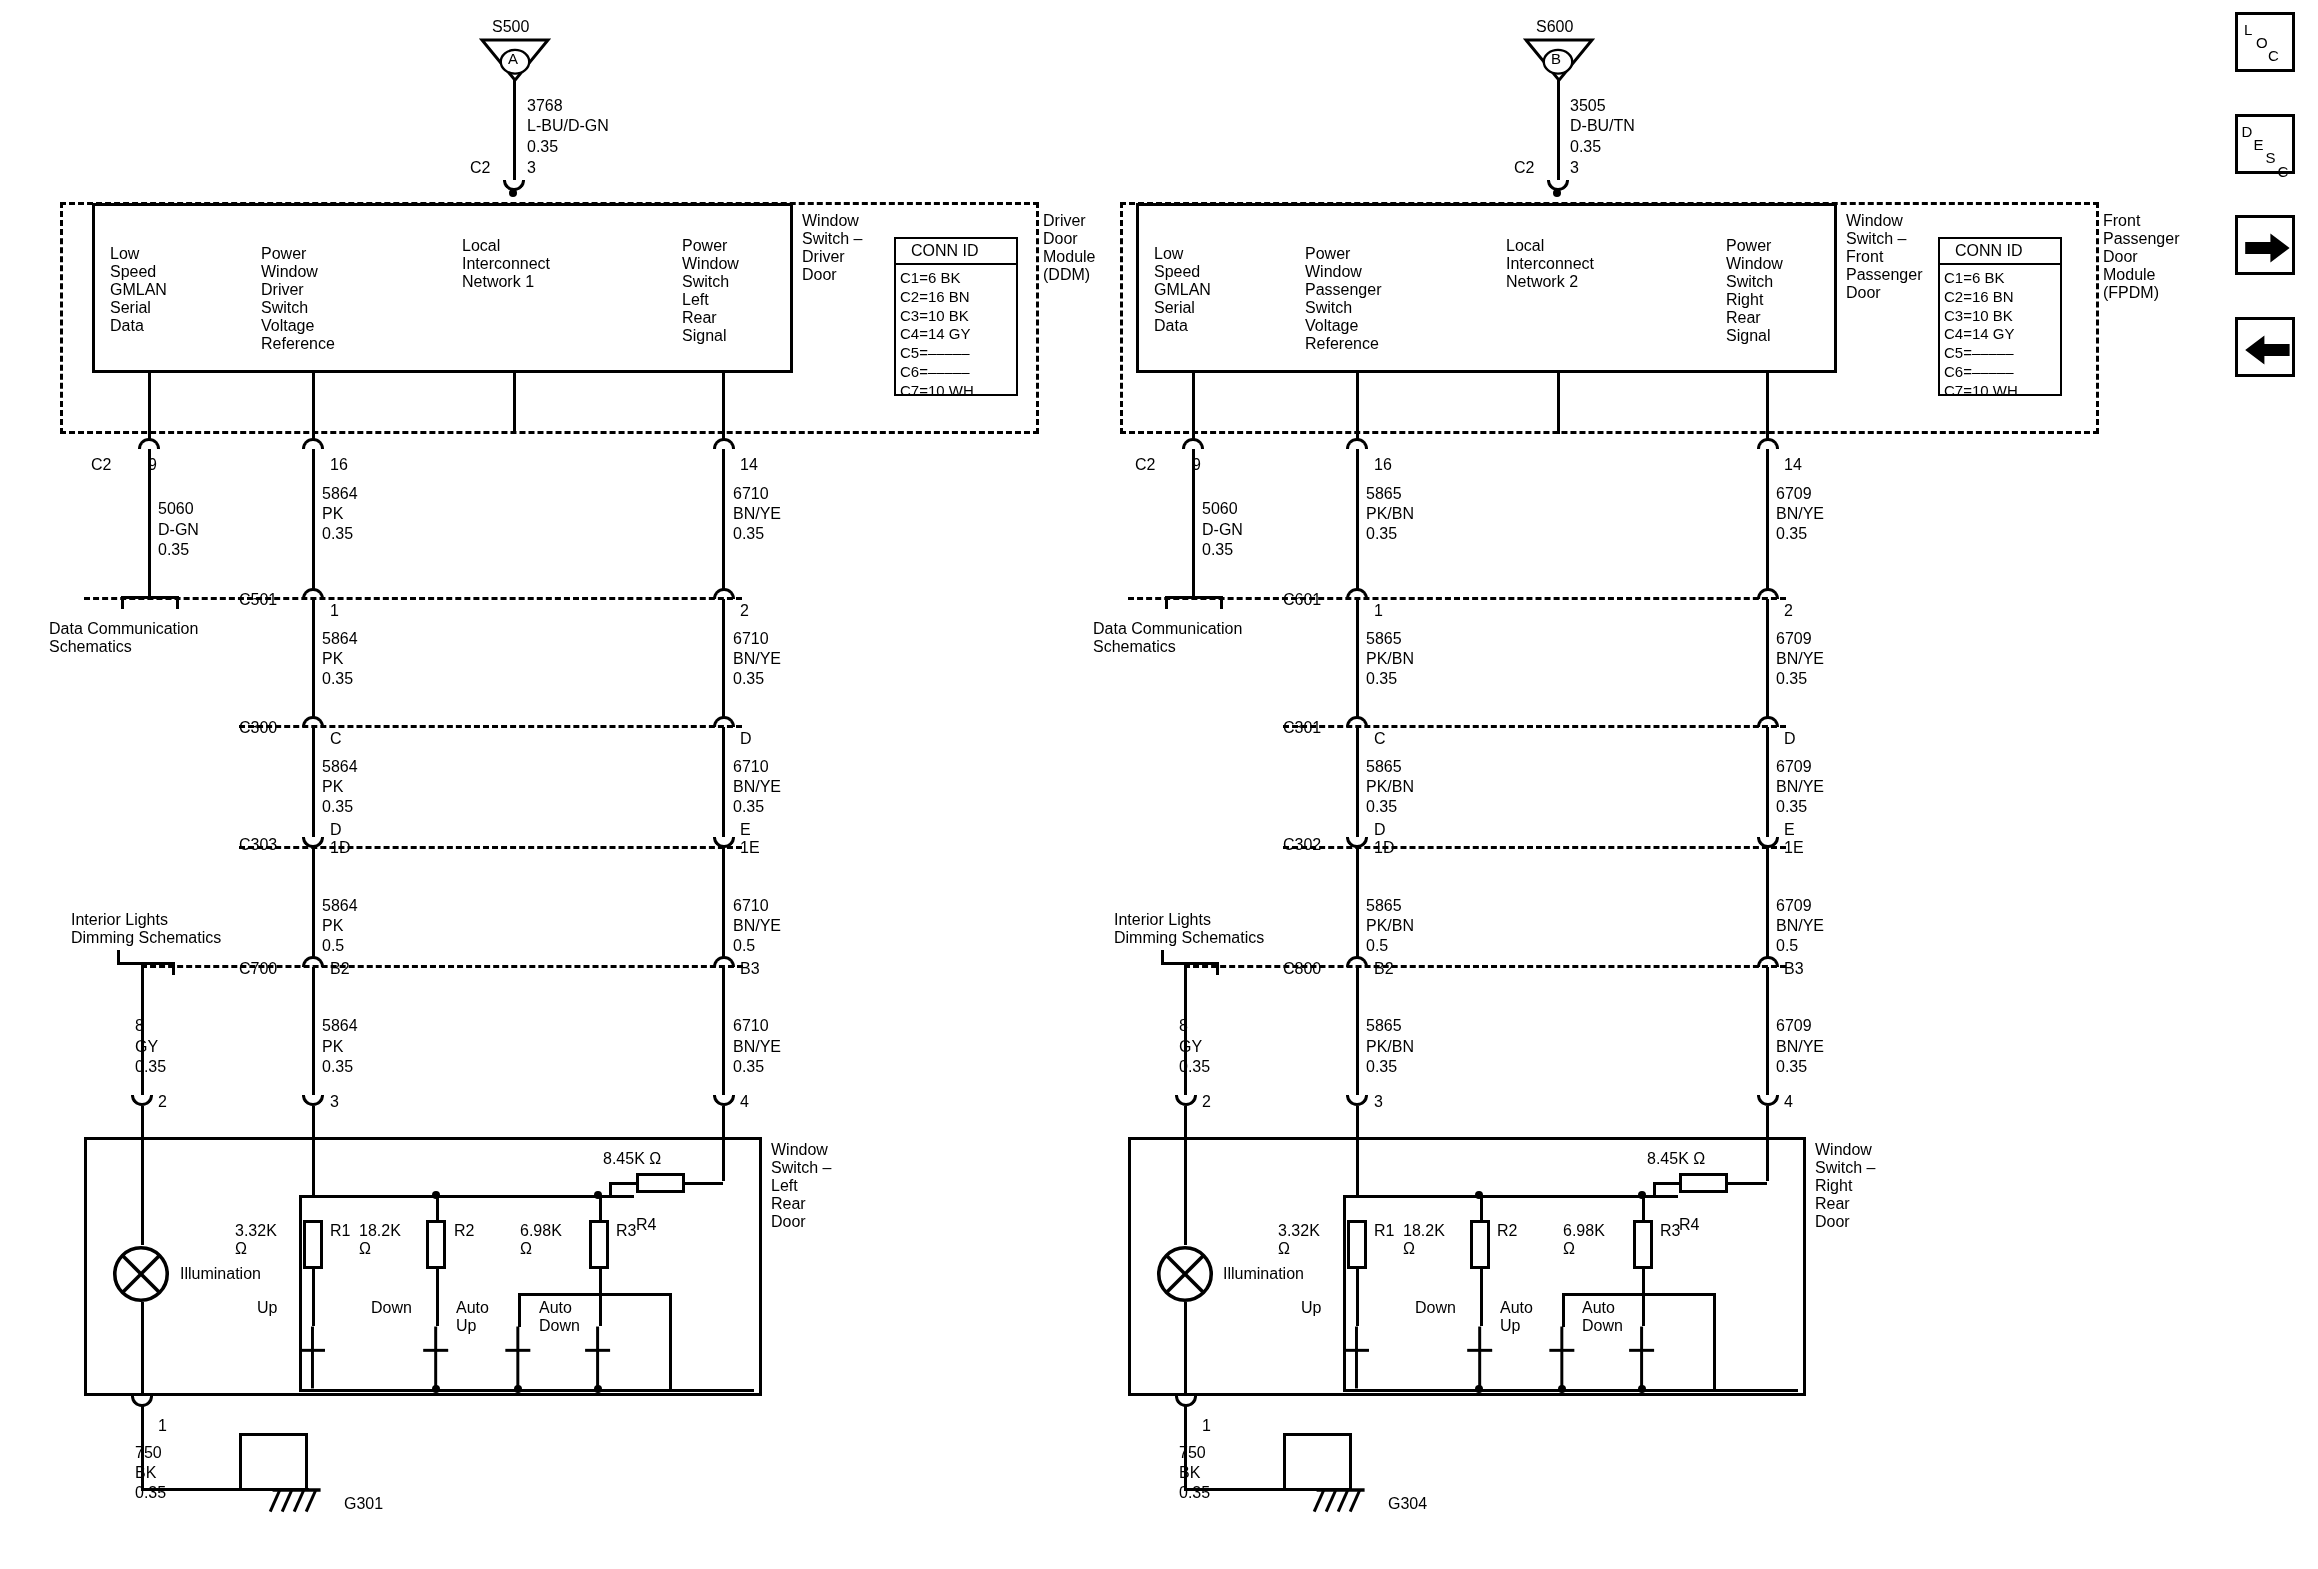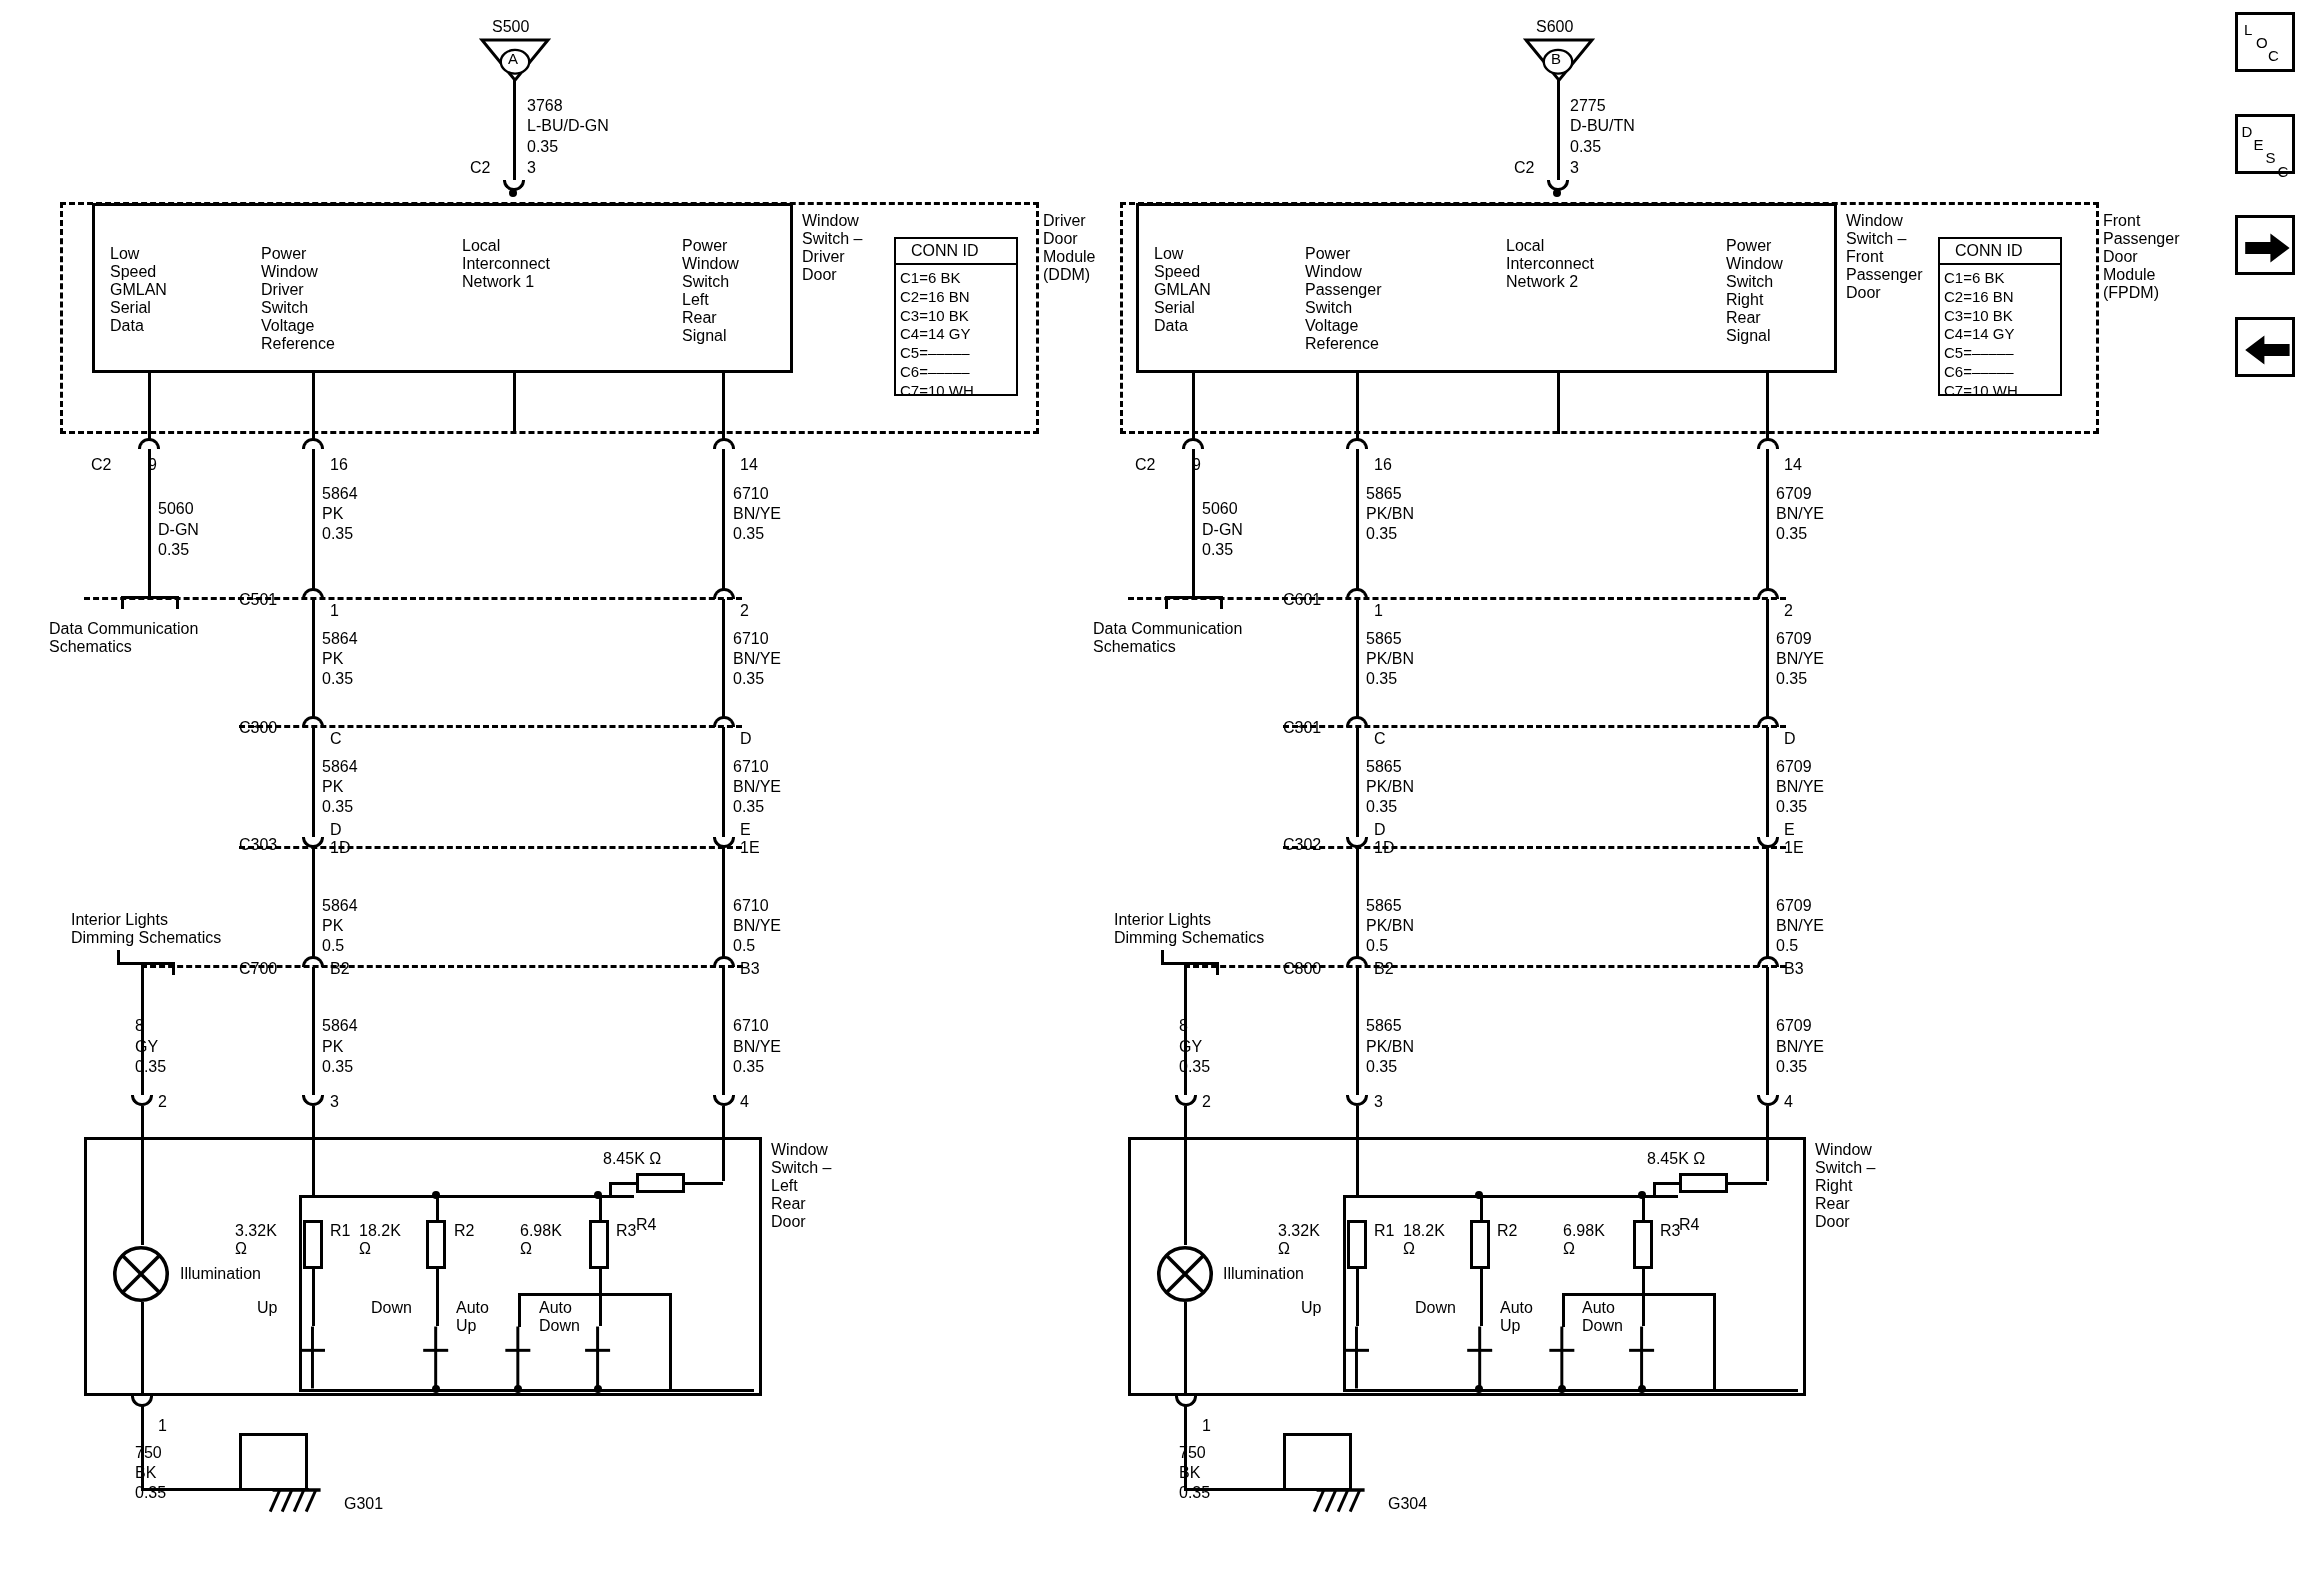--- a/index.html
+++ b/index.html
@@ -267,21 +267,21 @@
 
   <div class="t" style="left:1536px;top:18px;">S600</div>
   <svg style="left:1523px;top:37px;" width="72" height="48" viewBox="0 0 120 80">
     <polygon points="5,5 115,5 60,72" fill="#fff" stroke="#000" stroke-width="5"></polygon>
   </svg>
   <svg style="left:1542px;top:48px;" width="32" height="27.5" viewBox="0 0 54 46">
     <ellipse cx="27" cy="23" rx="24" ry="20" fill="#fff" stroke="#000" stroke-width="4"></ellipse>
   </svg>
   <div class="t" style="left:1551px;top:51px;font-size:15px;">B</div>
   <div class="ln vl" style="left:1557px;top:80px;height:113px;"></div>
-  <div class="t" style="left:1570px;top:97px;">2775</div>
+  <div class="t" style="left:1570px;top:97px;">3505</div>
   <div class="t" style="left:1570px;top:117px;">D-BU/TN</div>
   <div class="t" style="left:1570px;top:138px;">0.35</div>
   <div class="t" style="left:1514px;top:159px;">C2</div>
   <div class="t" style="left:1570px;top:159px;">3</div>
   <div class="capd" style="left:1547px;top:180px;"></div>
   <div class="dot" style="left:1553px;top:189px;"></div>
 
   <div class="dash" style="left:1120px;top:202px;width:979px;height:232px;"></div>
   <div class="box" style="left:1136px;top:203px;width:701px;height:170px;"></div>
 

